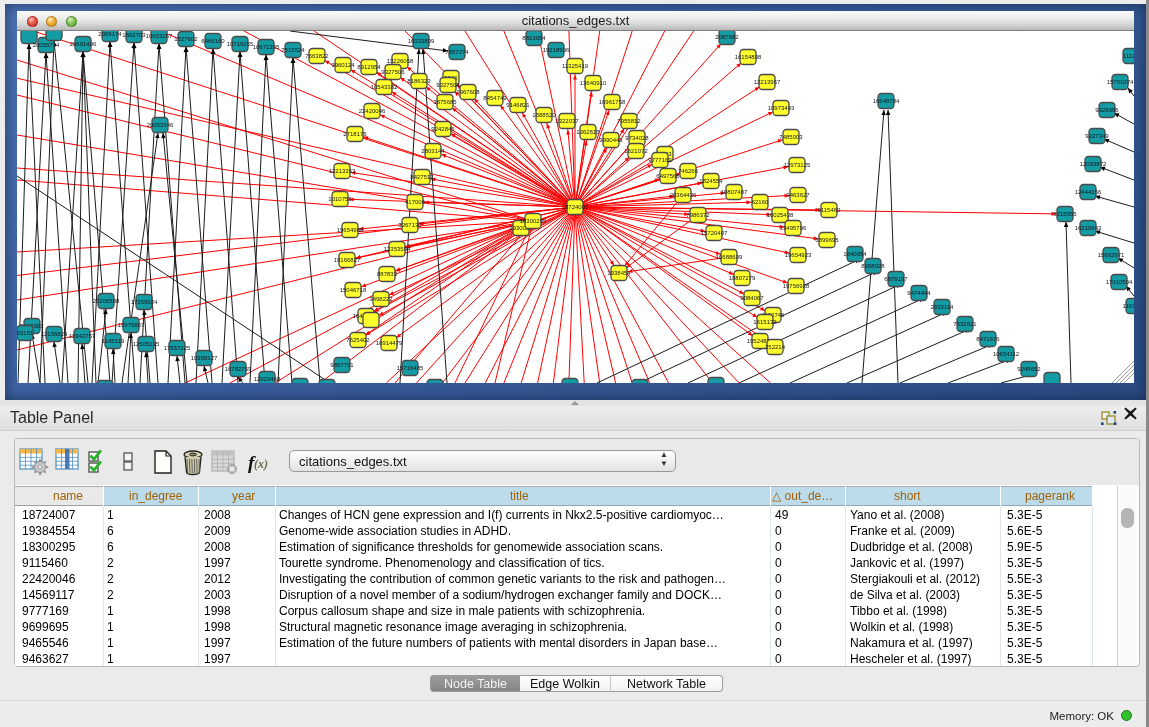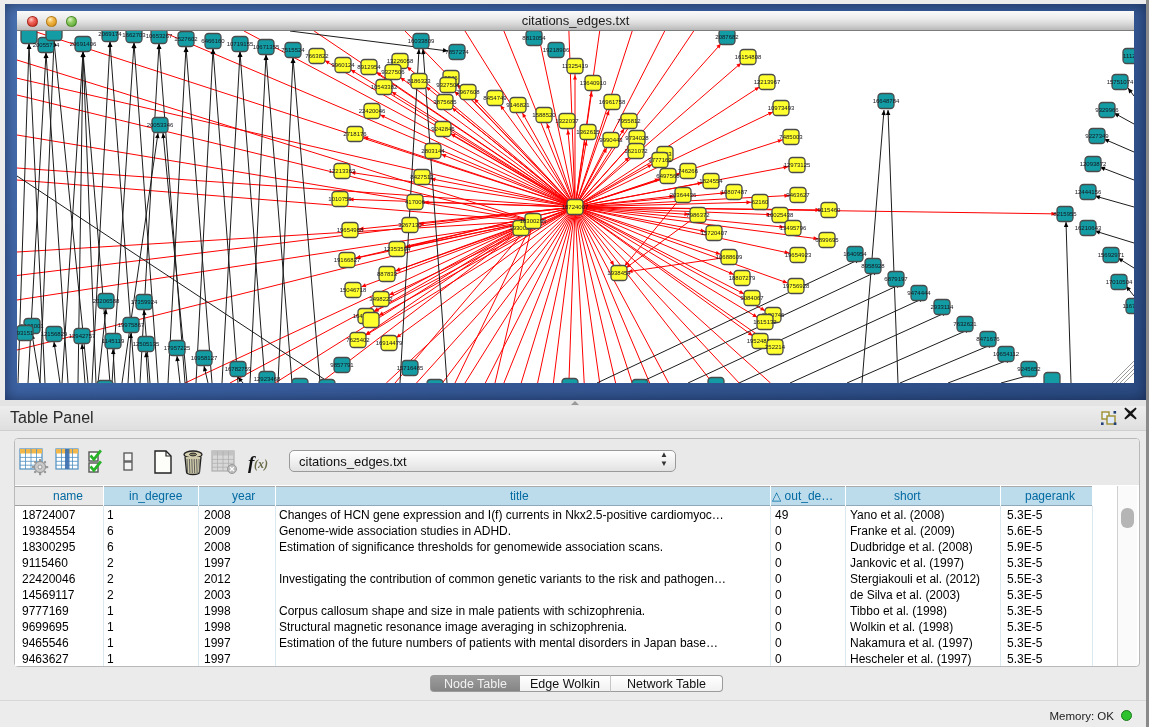--- a/index.html
+++ b/index.html
@@ -23,21 +23,21 @@
 #phead{left:0;top:6px;width:1146px;height:25px;background:linear-gradient(#ededed,#dfdfdf);border-bottom:1px solid #cfcfcf}
 #pheadtxt{left:10px;top:9px;font-size:16px;color:#2a2a2a}
 #floaticon{left:1101px;top:11px;width:16px;height:14px}
 #xicon{left:1124px;top:6px;width:13px;height:13px}
 
 #panel{left:14px;top:38px;width:1126px;height:229px;background:#fff;border:1px solid #b9b9b9;border-radius:4px}
 #toolbar{left:15px;top:39px;width:1124px;height:46px;background:#e9e9e9;border-radius:3px 3px 0 0}
 
 #thead{left:15px;top:86px;width:1077px;height:20px;background:#bcdcec;border-top:1px solid #a9a9a9;border-bottom:1px solid #8fa9b8}
 #thname{left:15px;top:86px;width:88px;height:20px;background:#e9e9e9;border-top:1px solid #a9a9a9;border-bottom:1px solid #9f9f9f}
-.th{top:89px;font-size:12px;color:#0369a1}
+.th{top:89px;font-size:12px;color:#a16207}
 .colline{top:86px;width:1px;height:20px;background:#fff}
 .bodyline{top:106px;width:1px;height:160px;background:#dce8f0}
 #tbody{left:15px;top:106px;width:1102px;height:160px;background:#fff;overflow:hidden}
 .trow{position:absolute;left:0;top:0;width:1149px;height:16px}
 .trow span{position:absolute;top:2px;font-size:12px;color:#000;white-space:nowrap}
 #vscroll{left:1117px;top:86px;width:20px;height:180px;background:#fafafa;border-left:1px solid #d0d0d0}
 #vthumb{left:1121px;top:108px;width:13px;height:20px;background:#b5b5b5;border-radius:6px}
 
 .tab{top:275px;height:17px;font-size:12.5px;text-align:center;border:1px solid #9b9b9b;line-height:16px}
 #tab1{left:430px;width:90px;background:linear-gradient(#9c9c9c,#858585);color:#f2f2f2;border-radius:4px 0 0 4px;border-right:none}
@@ -799,37 +799,39 @@
           <span style="left:189px">2008</span>
           <span style="left:264px">Estimation of significance thresholds for genomewide association scans.</span>
           <span style="left:760px">0</span>
           <span style="left:835px">Dudbridge et al. (2008)</span>
           <span style="left:992px">5.9E-5</span>
         </div>
         <div class="trow" style="top:48px">
           <span style="left:7px">9115460</span>
           <span style="left:92px">2</span>
           <span style="left:189px">1997</span>
+          <span style="left:264px">Tourette syndrome. Phenomenology and classification of tics.</span>
           <span style="left:760px">0</span>
           <span style="left:835px">Jankovic et al. (1997)</span>
           <span style="left:992px">5.3E-5</span>
         </div>
         <div class="trow" style="top:64px">
           <span style="left:7px">22420046</span>
           <span style="left:92px">2</span>
           <span style="left:189px">2012</span>
           <span style="left:264px">Investigating the contribution of common genetic variants to the risk and pathogen…</span>
           <span style="left:760px">0</span>
           <span style="left:835px">Stergiakouli et al. (2012)</span>
           <span style="left:992px">5.5E-3</span>
         </div>
         <div class="trow" style="top:80px">
           <span style="left:7px">14569117</span>
           <span style="left:92px">2</span>
           <span style="left:189px">2003</span>
+          <span style="left:264px">Disruption of a novel member of a sodium/hydrogen exchanger family and DOCK…</span>
           <span style="left:760px">0</span>
           <span style="left:835px">de Silva et al. (2003)</span>
           <span style="left:992px">5.3E-5</span>
         </div>
         <div class="trow" style="top:96px">
           <span style="left:7px">9777169</span>
           <span style="left:92px">1</span>
           <span style="left:189px">1998</span>
           <span style="left:264px">Corpus callosum shape and size in male patients with schizophrenia.</span>
           <span style="left:760px">0</span>

